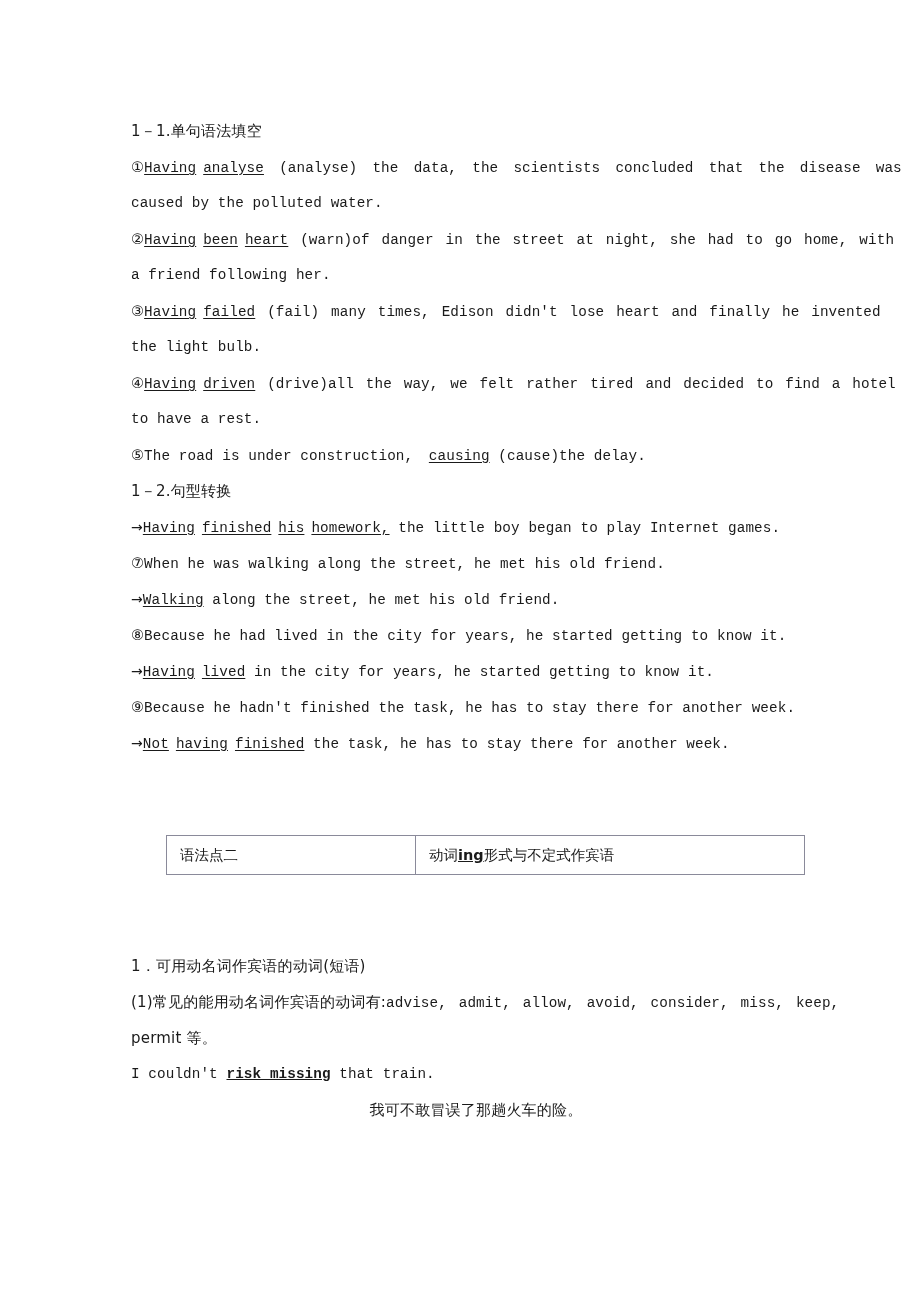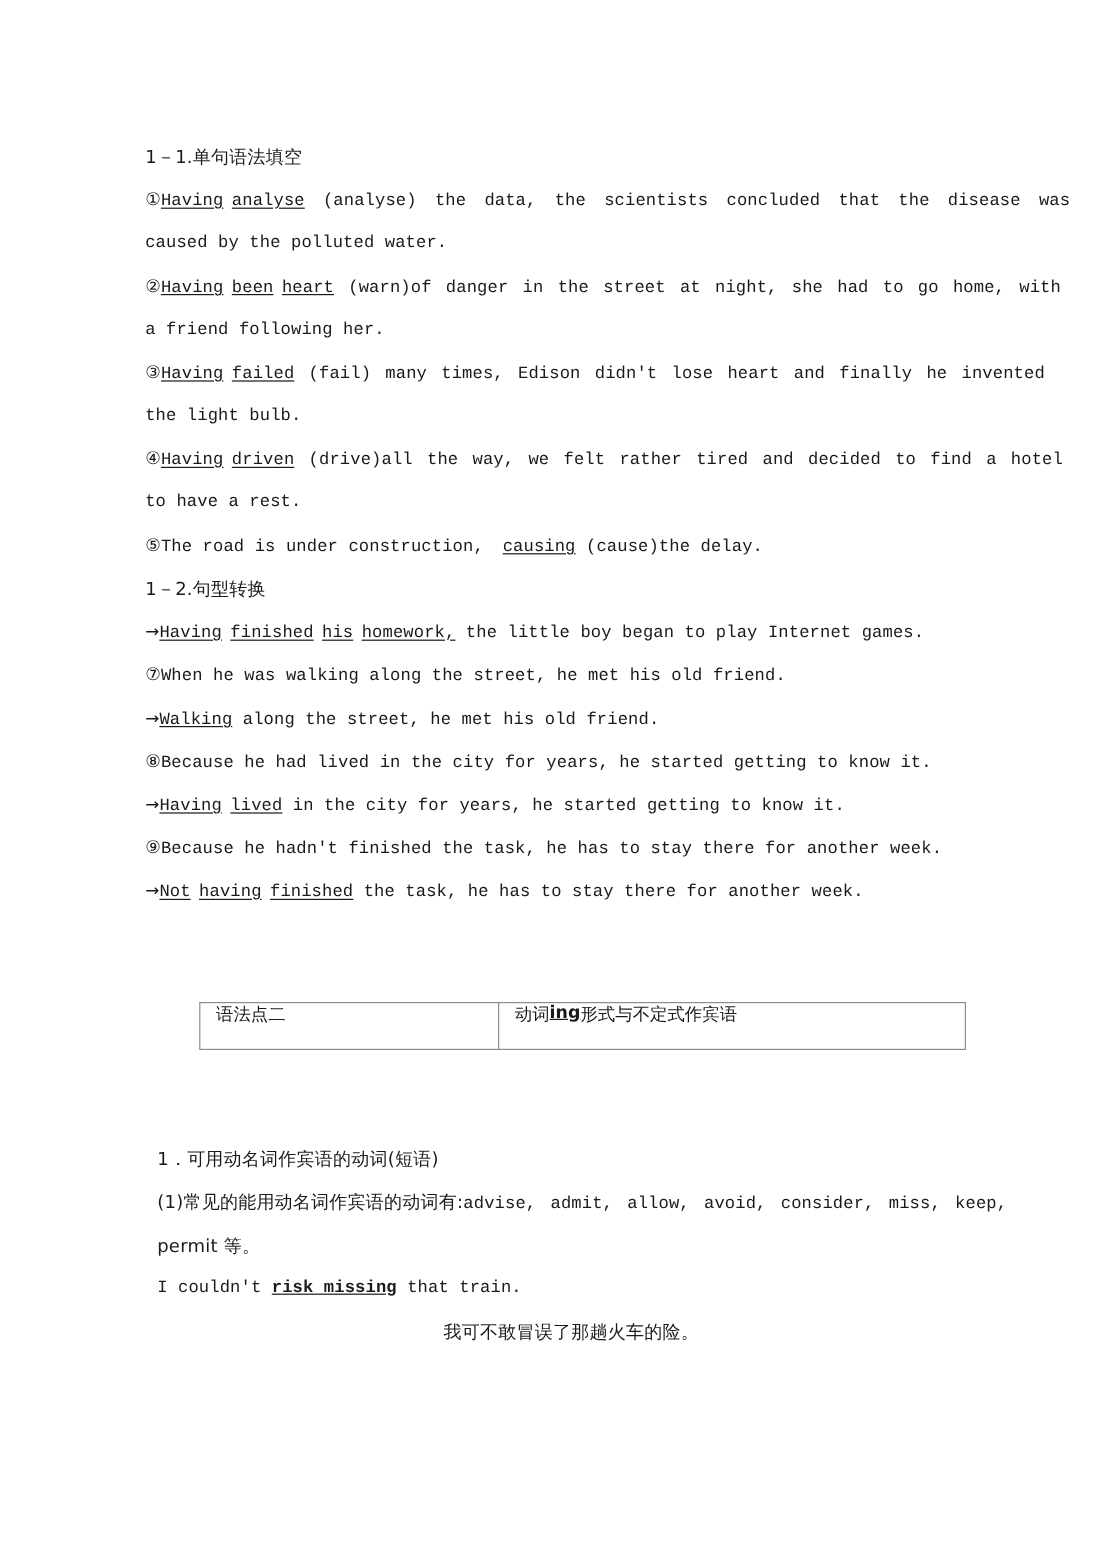--- a/index.html
+++ b/index.html
@@ -16,21 +16,21 @@
     overflow: hidden;
   }
   .page {
     position: absolute;
     left: 0; top: 0;
     width: 920px;
     height: 1302px;
   }
   .content {
     position: absolute;
-    left: 121px;
+    left: 131px;
     top: 113px;
     width: 678px;
   }
   
   .line {
     height: 36px;
     line-height: 36px;
     font-size: 15.5px;
     white-space: nowrap;
     letter-spacing: 0.2px;
@@ -78,21 +78,21 @@
     left: 166px;
     top: 835px;
     width: 639px;
     height: 40px;
     border: 1px solid #8a8a9a;
     box-sizing: border-box;
     display: flex;
   }
   .gbox-cell {
     display: flex;
-    align-items: flex-start;
+    align-items: center;
     box-sizing: border-box;
     padding-left: 13px;
     font-family: "DejaVu Sans", "Liberation Sans", sans-serif;
     font-size: 14.5px;
     color: #1a1a1a;
   }
   .gbox-left {
     width: 249px;
     border-right: 1px solid #8a8a9a;
   }

